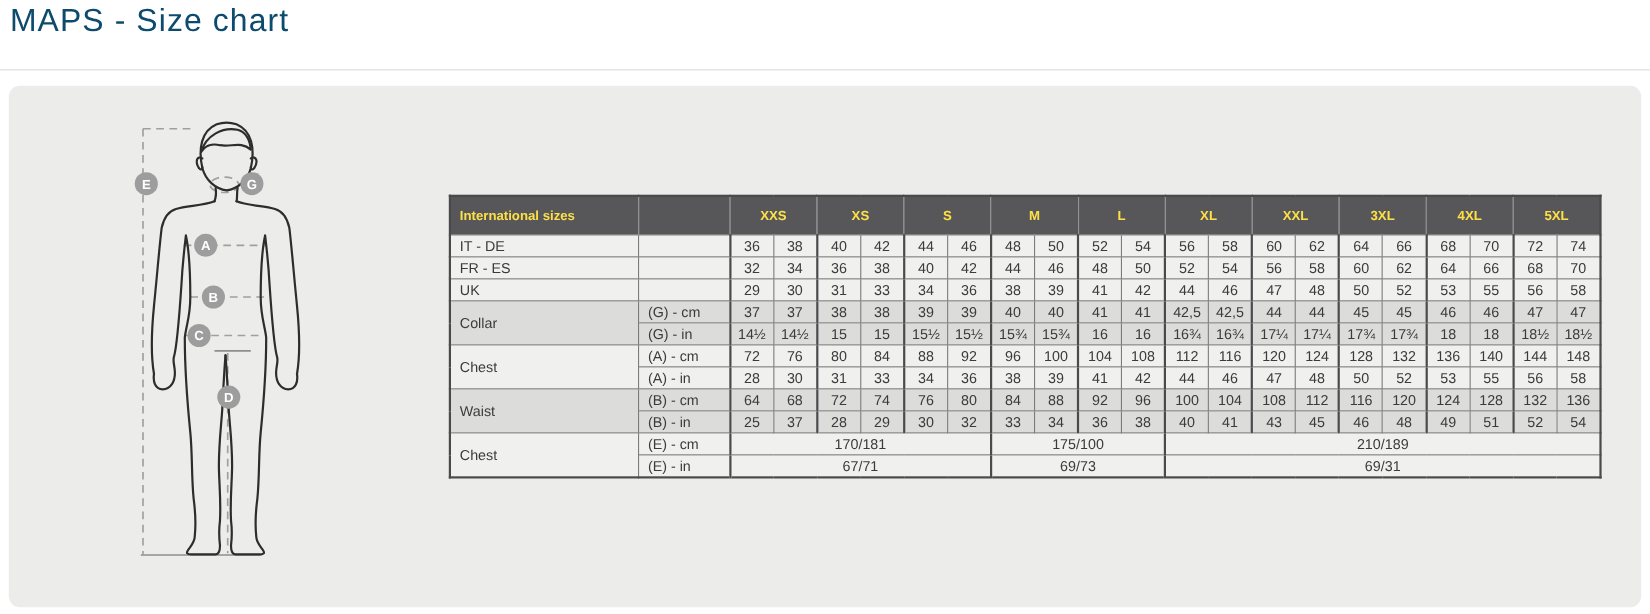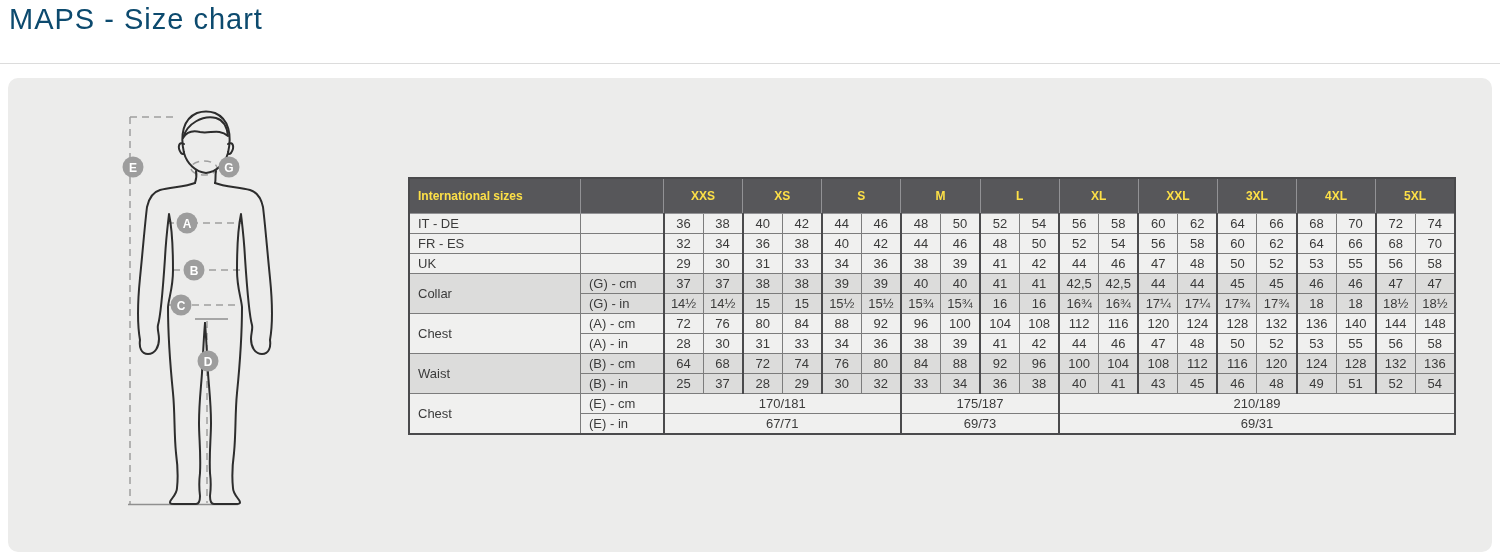--- a/index.html
+++ b/index.html
@@ -335,21 +335,21 @@
           <td class="val-cell">48</td>
           <td class="val-cell grp">49</td>
           <td class="val-cell">51</td>
           <td class="val-cell grp">52</td>
           <td class="val-cell">54</td>
         </tr>
         <tr class="band-light">
           <td class="label-cell" rowspan="2">Chest</td>
           <td class="unit-cell">(E) - cm</td>
           <td class="val-cell grp" colspan="6">170/181</td>
-          <td class="val-cell grp" colspan="4">175/187</td>
+          <td class="val-cell grp" colspan="4">175/100</td>
           <td class="val-cell grp" colspan="10">210/189</td>
         </tr>
         <tr class="band-light">
           <td class="unit-cell">(E) - in</td>
           <td class="val-cell grp" colspan="6">67/71</td>
           <td class="val-cell grp" colspan="4">69/73</td>
           <td class="val-cell grp" colspan="10">69/31</td>
         </tr>
       </tbody>
     </table>

